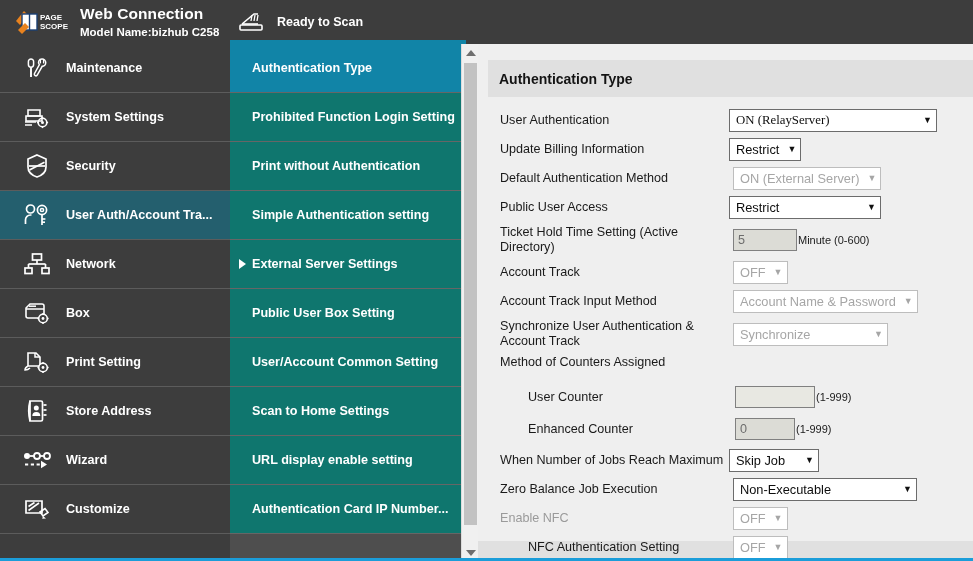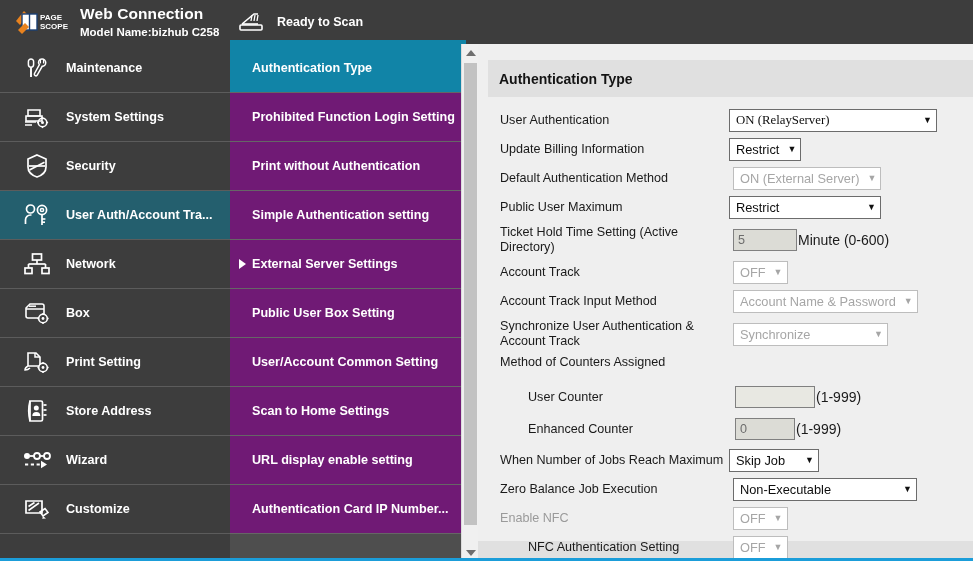--- a/index.html
+++ b/index.html
@@ -108,21 +108,21 @@
   #submenu-wrap {
     position: absolute; left: 230px; top: 44px;
     width: 236px; height: 517px;
     background: #4e4e4e;
     overflow: hidden;
   }
   .sub-item {
     height: 49px;
     display: flex; align-items: center;
     border-bottom: 1px solid #666666;
-    background: #701a75;
+    background: #0f766e;
     cursor: pointer;
     padding-left: 22px;
     position: relative;
   }
   .sub-item.active { background: #1184a7; }
   .sub-label {
     color: #ffffff;
     font-size: 12.6px;
     font-weight: bold;
     white-space: nowrap;
@@ -251,21 +251,21 @@
     height: 22px;
     border: 1px solid #808080;
     background: #e8e8e2;
     font-size: 12.6px;
     color: #3c3c3c;
     padding-left: 4px;
     display: flex; align-items: center;
     font-family: "Liberation Sans", sans-serif;
   }
   .unit {
-    font-size: 14px;
+    font-size: 11px;
     color: #1a1a1a;
     margin-left: 6px;
     white-space: nowrap;
   }
   .unit.tight { margin-left: 1px; }
 
   
   #bottom-rule {
     position: absolute; left: 0; bottom: 0;
     width: 973px; height: 3px;
@@ -556,21 +556,21 @@
         <span class="lbl" style="left:22px; top:7px;">Default Authentication Method</span>
         <span class="ctl" style="left:255px; top:3px;border-radius:11px;">
           <span class="sel auto disabled">
             <span>ON (External Server)</span>
             <span class="caret">▼</span>
           </span>
         </span>
       </div>
 
       <div class="row" style="height:29px;">
-        <span class="lbl" style="left:22px; top:7px;">Public User Maximum</span>
+        <span class="lbl" style="left:22px; top:7px;">Public User Access</span>
         <span class="ctl" style="left:251px; top:3px;">
           <span class="sel" style="width:152px;">
             <span>Restrict</span>
             <span class="caret">▼</span>
           </span>
         </span>
       </div>
 
       <div class="row" style="height:36px;">
         <span class="lbl" style="left:22px; top:3px; width:225px;">Ticket Hold Time Setting (Active

